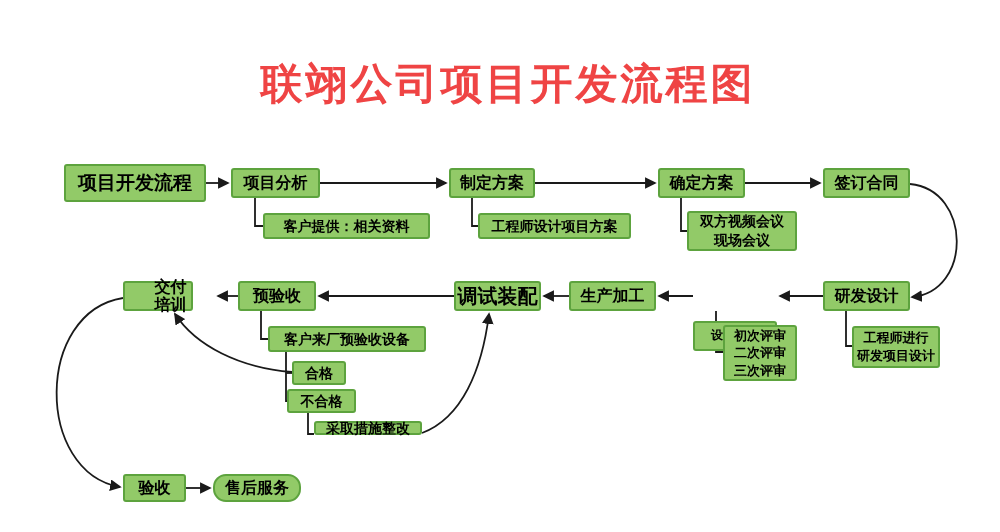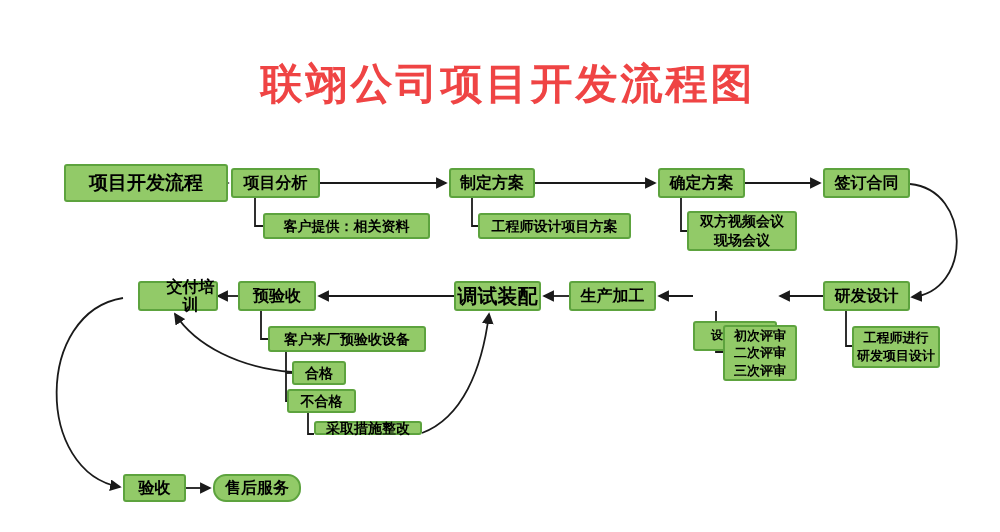--- a/index.html
+++ b/index.html
@@ -93,40 +93,40 @@
     <path class="line" d="M286,352 L286,401 L287,401"></path>
     <path class="line" d="M286,373 L292,373"></path>
     <path class="line" d="M308,413 L308,434 L314,434"></path>
     <path class="line" d="M716,311 L716,352 L723,352"></path>
     <path class="line" d="M846,311 L846,346 L852,346"></path>
 
     <path class="line" d="M292,372 C240,368 196,346 175,314" marker-end="url(#arrow)"></path>
     <path class="line" d="M422,433 C462,418 482,370 489,314" marker-end="url(#arrow)"></path>
   </svg>
 
-  <div class="node" style="left:64px; top:164px; width:164px; height:38px; font-size:19px;">项目开发流程</div>
+  <div class="node" style="left:64px; top:164px; width:142px; height:38px; font-size:19px;">项目开发流程</div>
 
   <div class="node" style="left:231px; top:168px; width:89px; height:30px; font-size:16px;">项目分析</div>
 
   <div class="node" style="left:449px; top:168px; width:86px; height:30px; font-size:16px;">制定方案</div>
 
   <div class="node" style="left:658px; top:168px; width:87px; height:30px; font-size:16px;">确定方案</div>
 
   <div class="node" style="left:823px; top:168px; width:87px; height:30px; font-size:16px;">签订合同</div>
 
   <div class="node" style="left:263px; top:213px; width:167px; height:26px; font-size:14px;">客户提供：相关资料</div>
 
   <div class="node" style="left:478px; top:213px; width:153px; height:26px; font-size:14px;">工程师设计项目方案</div>
 
   <div class="node multi" style="left:687px; top:211px; width:110px; height:40px; font-size:14px;">
     <span>双方视频会议</span>
     <span>现场会议</span>
   </div>
 
-  <div class="node" style="left:138px; top:281px; width:80px; height:30px; font-size:16px;padding-left:25px;">交付培训</div>
+  <div class="node" style="left:123px; top:281px; width:70px; height:30px; font-size:16px;padding-left:25px;">交付培训</div>
 
   <div class="node" style="left:238px; top:281px; width:78px; height:30px; font-size:16px;">预验收</div>
 
   <div class="node" style="left:454px; top:281px; width:87px; height:30px; font-size:20px;">调试装配</div>
 
   <div class="node" style="left:569px; top:281px; width:87px; height:30px; font-size:16px;">生产加工</div>
 
   <div class="node" style="left:693px; top:281px; width:84px; height:30px; font-size:12px;margin-top:40px;">设计评审</div>
 
   <div class="node" style="left:823px; top:281px; width:87px; height:30px; font-size:16px;">研发设计</div>

